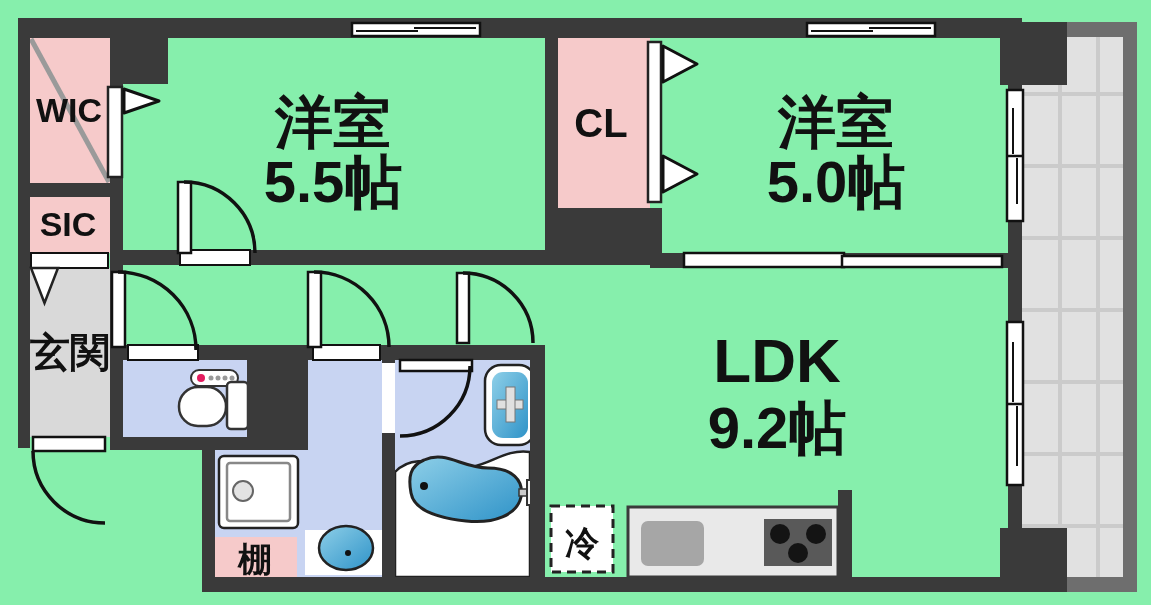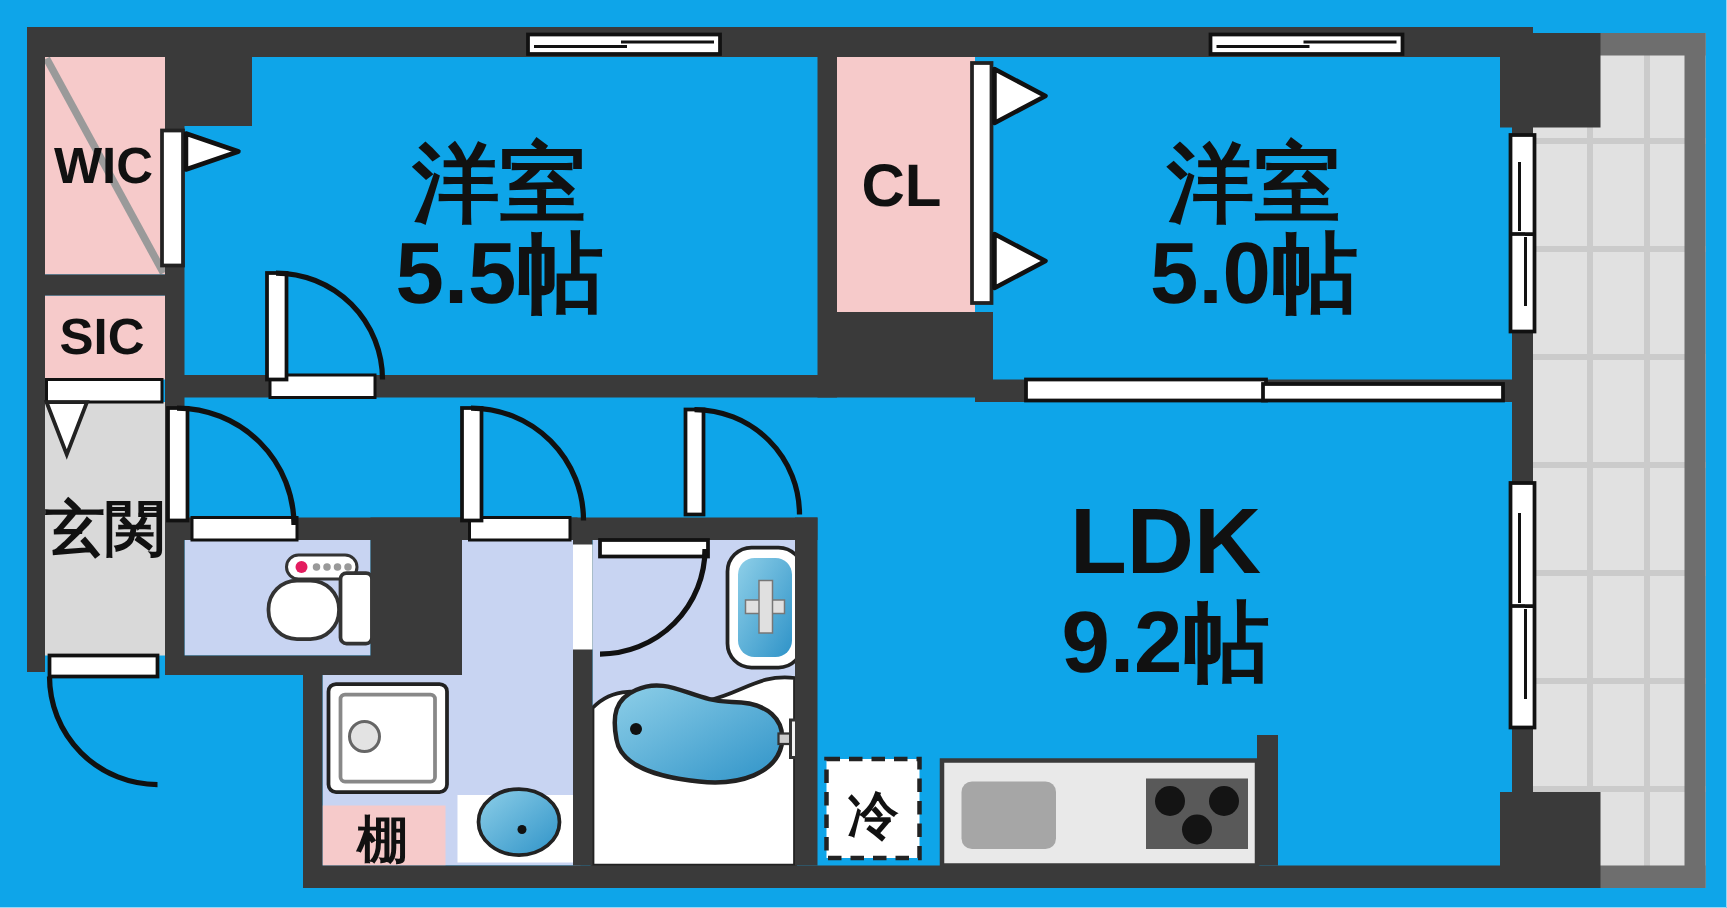--- a/index.html
+++ b/index.html
@@ -1,16 +1,16 @@
 <!DOCTYPE html>
 <html><head>
 <meta charset="utf-8">
 <style>
   html,body{margin:0;padding:0;background:#fff;}
-  .stage{position:relative;width:1151px;height:605px;background:#0ea5e9;overflow:hidden;text-align:right;}
+  .stage{position:relative;width:1151px;height:605px;background:#86efac;overflow:hidden;text-align:right;}
   svg{display:block;}
   .wall{fill:#3a3a3a;}
   .blk{stroke:#111;}
   text{font-family:"Liberation Sans","DejaVu Sans",sans-serif;font-weight:bold;fill:#111;}
   .lbl-lg{font-size:58px;}
   .lbl-xl{font-size:62px;}
   .lbl-md{font-size:40px;}
   .lbl-sm{font-size:34px;}
 </style>
 </head>

